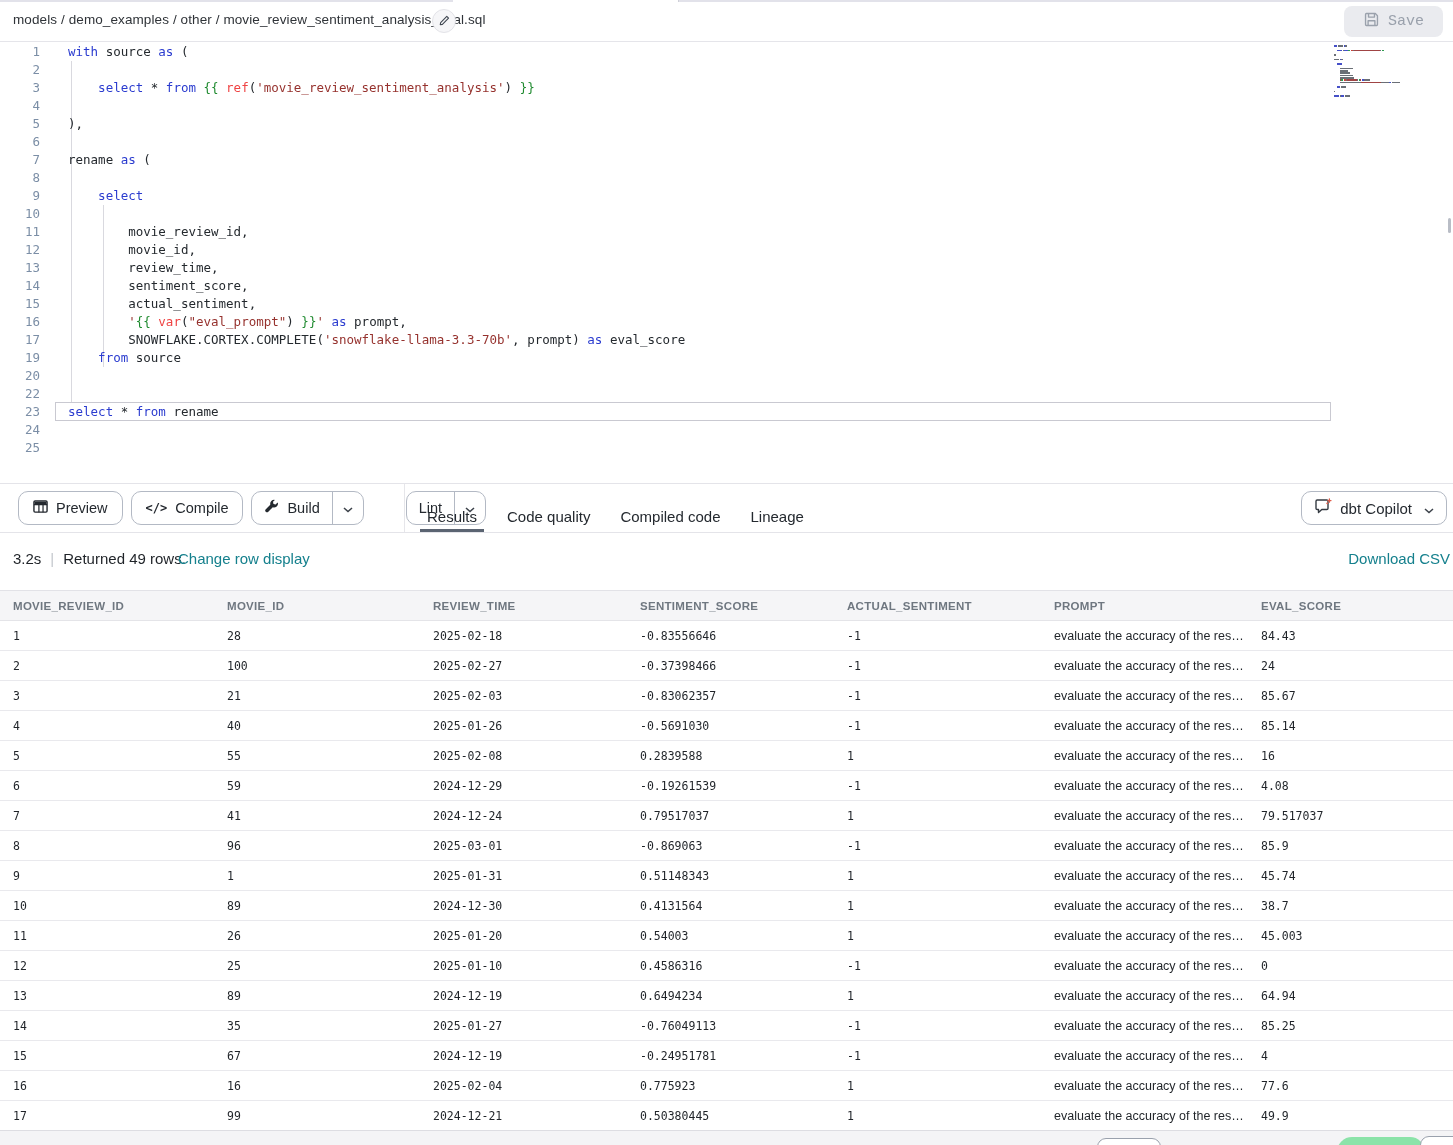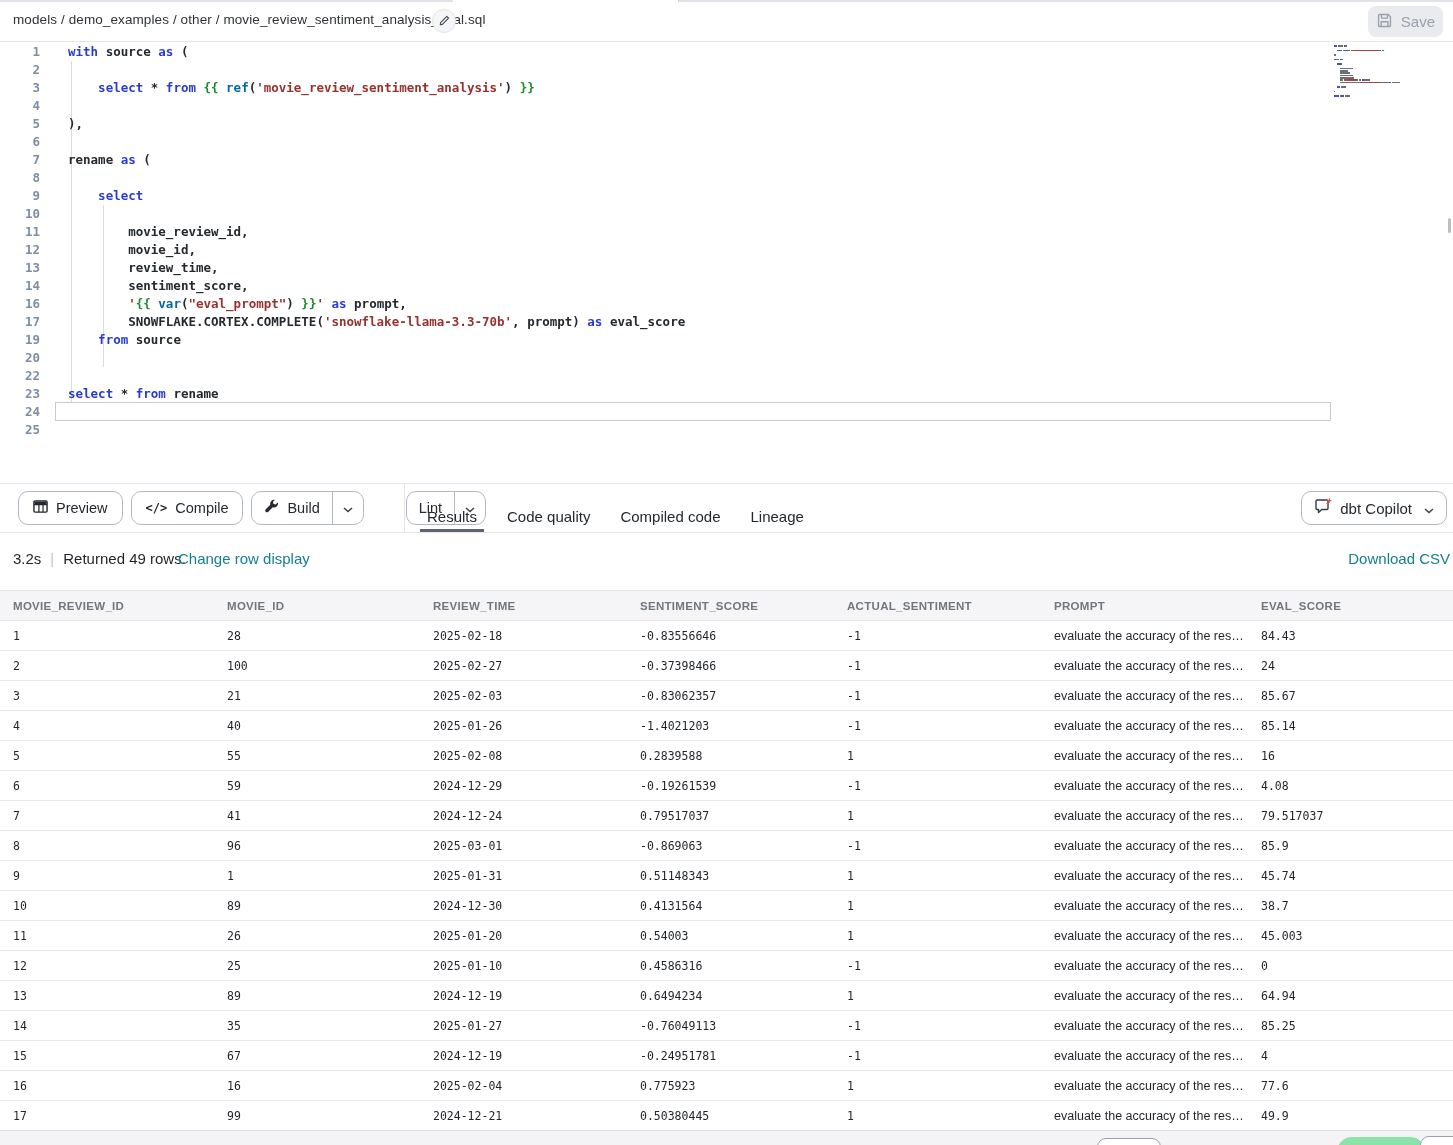--- a/index.html
+++ b/index.html
@@ -10,32 +10,32 @@
   }
   
   .topstrip-seg { position:absolute; top:0; height:2px; background:#e2e2ea; }
   .topstrip-div { position:absolute; top:0; left:678px; width:1px; height:5px; background:#cfd0d8; }
 
   
   #topbar { position:absolute; top:2px; left:0; right:0; height:40px; background:#fff; border-bottom:1px solid #e5e5ea; }
   #breadcrumb { position:absolute; left:13px; top:10px; font-size:13.5px; color:#2f3338; letter-spacing:.1px; }
   #file-state { position:absolute; left:432px; top:7px; width:24px; height:24px; border-radius:50%;
     background:#f6f6f8; border:1px solid #e3e3e8; display:flex; align-items:center; justify-content:center; }
-  #save-btn { position:absolute; right:10px; top:4px; height:31px; padding:0 8px; border:none; border-radius:8px;
-    background:#eaebef; color:#9aa1ac; font-size:15px; font-family:Liberation Sans, sans-serif; display:flex; align-items:center; gap:8px; cursor:default; }
-
-  
-  #editor { position:absolute; top:42px; left:0; right:0; height:441px; background:#fff; overflow:hidden;font-weight:bold; }
+  #save-btn { position:absolute; right:10px; top:4px; height:31px; padding:0 19px; border:none; border-radius:8px;
+    background:#eaebef; color:#9aa1ac; font-size:15px; font-family:Liberation Mono, monospace; display:flex; align-items:center; gap:8px; cursor:default; }
+
+  
+  #editor { position:absolute; top:42px; left:0; right:0; height:441px; background:#fff; overflow:hidden; }
   #code-lines { position:absolute; top:1px; left:0; right:0; }
   .code-line { height:18px; line-height:18px; white-space:pre; font-family:"DejaVu Sans Mono", monospace; font-size:12.5px; }
   .ln { display:inline-block; width:40px; text-align:right; color:#7b8ea6; user-select:none; }
   .code-text { padding-left:28px; }
   .tok-kw { color:#2a3bcf; }
   .tok-id, .tok-pl, .tok-op, .tok-br { color:#24292e; }
-  .tok-fn { color:#0369a1; }
+  .tok-fn { color:#ef4444; }
   .tok-str { color:#96322e; }
   .tok-jj { color:#1e8a2e; }
   .indent-guide { position:absolute; width:1px; background:#d9d9df; }
   #guide-a { left:71px; top:19px; height:342px; }
   #guide-b { left:103px; top:163px; height:162px; }
   #active-line-box { position:absolute; left:55px; top:360px; width:1276px; height:19px; border:1px solid #c9c9d1; }
   #minimap { position:absolute; top:3px; left:1334px; width:112px; }
   .mm-line { height:1.6px; margin-bottom:0.7px; white-space:nowrap; font-size:0; }
   .mm-seg { display:inline-block; height:1.6px; vertical-align:top; }
   .mm-kw { background:#4550c8; } .mm-id,.mm-pl,.mm-op,.mm-br { background:#6a6f76; }
@@ -126,20 +126,21 @@
         <div class="code-line"><span class="ln">5</span><span class="code-text"><span class="tok-br">),</span></span></div>
         <div class="code-line"><span class="ln">6</span><span class="code-text"></span></div>
         <div class="code-line"><span class="ln">7</span><span class="code-text"><span class="tok-id">rename</span><span class="tok-pl"> </span><span class="tok-kw">as</span><span class="tok-pl"> (</span></span></div>
         <div class="code-line"><span class="ln">8</span><span class="code-text"></span></div>
         <div class="code-line"><span class="ln">9</span><span class="code-text"><span class="tok-pl">    </span><span class="tok-kw">select</span></span></div>
         <div class="code-line"><span class="ln">10</span><span class="code-text"></span></div>
         <div class="code-line"><span class="ln">11</span><span class="code-text"><span class="tok-pl">        </span><span class="tok-id">movie_review_id,</span></span></div>
         <div class="code-line"><span class="ln">12</span><span class="code-text"><span class="tok-pl">        </span><span class="tok-id">movie_id,</span></span></div>
         <div class="code-line"><span class="ln">13</span><span class="code-text"><span class="tok-pl">        </span><span class="tok-id">review_time,</span></span></div>
         <div class="code-line"><span class="ln">14</span><span class="code-text"><span class="tok-pl">        </span><span class="tok-id">sentiment_score,</span></span></div>
+        <div class="code-line"><span class="ln">15</span><span class="code-text"><span class="tok-pl">        </span><span class="tok-id">actual_sentiment,</span></span></div>
         <div class="code-line"><span class="ln">16</span><span class="code-text"><span class="tok-pl">        </span><span class="tok-str">'</span><span class="tok-jj">{{</span><span class="tok-pl"> </span><span class="tok-fn">var</span><span class="tok-br">(</span><span class="tok-str">"eval_prompt"</span><span class="tok-br">)</span><span class="tok-pl"> </span><span class="tok-jj">}}</span><span class="tok-str">'</span><span class="tok-pl"> </span><span class="tok-kw">as</span><span class="tok-pl"> </span><span class="tok-id">prompt,</span></span></div>
         <div class="code-line"><span class="ln">17</span><span class="code-text"><span class="tok-pl">        </span><span class="tok-id">SNOWFLAKE.CORTEX.COMPLETE</span><span class="tok-br">(</span><span class="tok-str">'snowflake-llama-3.3-70b'</span><span class="tok-pl">, </span><span class="tok-id">prompt</span><span class="tok-br">)</span><span class="tok-pl"> </span><span class="tok-kw">as</span><span class="tok-pl"> </span><span class="tok-id">eval_score</span></span></div>
         <div class="code-line"><span class="ln">19</span><span class="code-text"><span class="tok-pl">    </span><span class="tok-kw">from</span><span class="tok-pl"> </span><span class="tok-id">source</span></span></div>
         <div class="code-line"><span class="ln">20</span><span class="code-text"></span></div>
         <div class="code-line"><span class="ln">22</span><span class="code-text"></span></div>
         <div class="code-line"><span class="ln">23</span><span class="code-text"><span class="tok-kw">select</span><span class="tok-pl"> </span><span class="tok-op">*</span><span class="tok-pl"> </span><span class="tok-kw">from</span><span class="tok-pl"> </span><span class="tok-id">rename</span></span></div>
         <div class="code-line"><span class="ln">24</span><span class="code-text"></span></div>
         <div class="code-line"><span class="ln">25</span><span class="code-text"></span></div>
       </div>
     <div id="active-line-box"></div>
@@ -295,21 +296,21 @@
           <td>2025-02-03</td>
           <td>-0.83062357</td>
           <td>-1</td>
           <td class="prompt-cell"><span class="prompt-text">evaluate the accuracy of the res…</span></td>
           <td>85.67</td>
         </tr>
         <tr>
           <td>4</td>
           <td>40</td>
           <td>2025-01-26</td>
-          <td>-1.4021203</td>
+          <td>-0.5691030</td>
           <td>-1</td>
           <td class="prompt-cell"><span class="prompt-text">evaluate the accuracy of the res…</span></td>
           <td>85.14</td>
         </tr>
         <tr>
           <td>5</td>
           <td>55</td>
           <td>2025-02-08</td>
           <td>0.2839588</td>
           <td>1</td>

